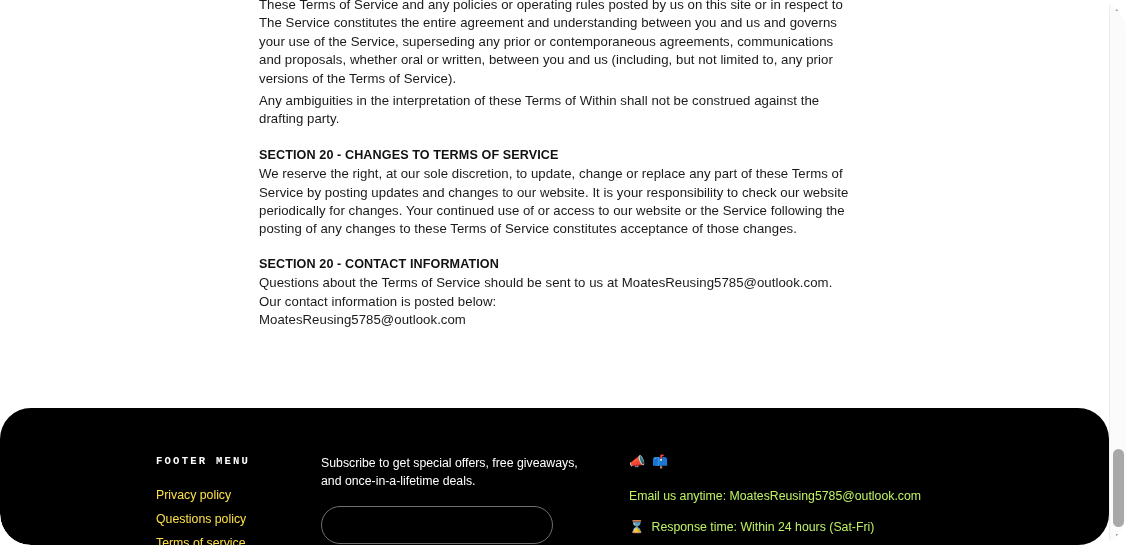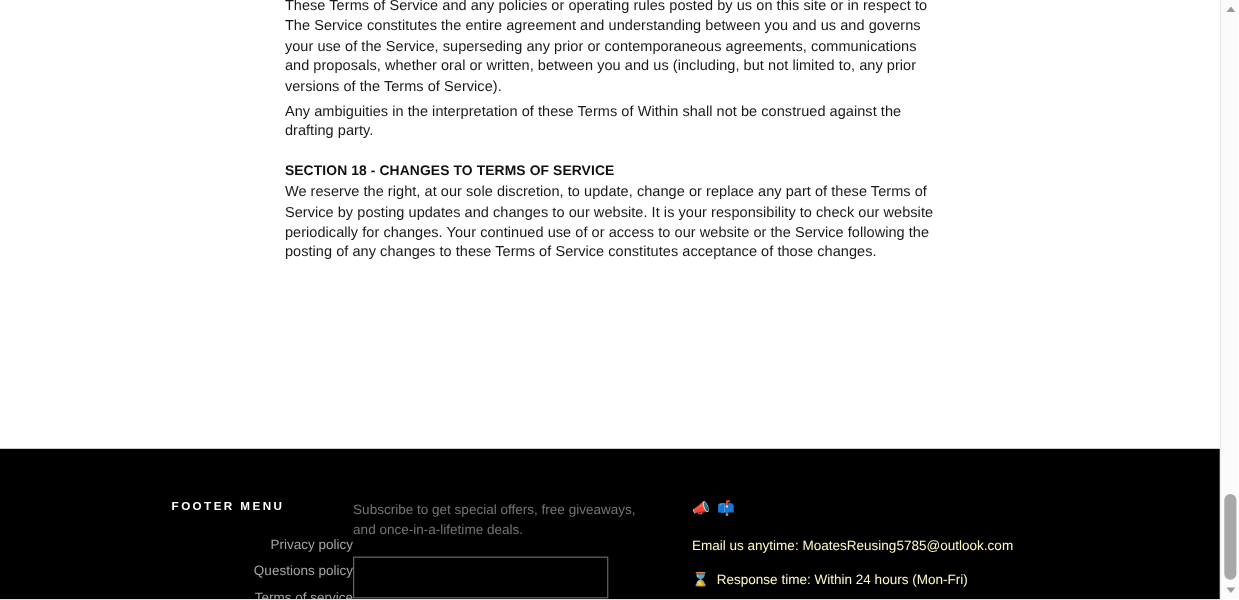--- a/index.html
+++ b/index.html
@@ -1,16 +1,16 @@
 <!DOCTYPE html>
 <html><head>
 <meta charset="utf-8">
 <title>Terms of Service</title>
 <style>
-  * { box-sizing: border-box; }
+  * { box-sizing: border-box; border-radius: 31px; }
   html, body {
     margin: 0; padding: 0;
     width: 1126px; height: 545px;
     overflow: hidden;
     background: #ffffff;
     font-family: "Liberation Sans", sans-serif;
   }
 
   #page {
     position: relative;
@@ -85,36 +85,36 @@
   .col-help  { width: 430px; padding-top: 46px; padding-left: 33px; }
 
   .foot-head {
     font-size: 10.6px;
     font-weight: bold;
     color: #ffffff;
     letter-spacing: 2.2px;
     margin: 0 0 21px 0;
     text-transform: uppercase;
     white-space: nowrap;
+    font-family: Liberation Mono, monospace;
   }
 
   .foot-link {
     display: block;
     font-size: 12.3px;
     line-height: 14px;
-    color: #a3a3a3;
+    color: #fde047;
     text-decoration: none;
     margin-bottom: 10px;
-    text-align: right;
   }
 
   .foot-text {
     font-size: 12.3px;
     line-height: 17.5px;
-    color: #737373;
+    color: #ffffff;
     margin: 0 0 16px 0;
     max-width: 262px;
   }
 
   .email-box {
     width: 232px;
     height: 38px;
     border: 1px solid #6f6f6f;
     background: #000000;
     display: flex;
@@ -131,21 +131,21 @@
     white-space: nowrap;
     display: flex;
     align-items: center;
     gap: 7px;
   }
   .help-head .emoji { letter-spacing: 0; font-size: 13px; }
 
   .help-line {
     font-size: 12.3px;
     line-height: 17px;
-    color: #fef9c3;
+    color: #bef264;
     margin: 0 0 14px 0;
     white-space: nowrap;
   }
   .help-line.with-icon { display: flex; align-items: center; gap: 7px; }
   .help-line .emoji { font-size: 12.5px; }
 
   
   .scrollbar {
     position: absolute;
     right: 0; top: 0;
@@ -190,24 +190,30 @@
 
   <div class="doc">
     <div class="doc-inner">
 
       <p class="para para-block">These Terms of Service and any policies or operating rules posted by us on this site or in respect to The Service constitutes the entire agreement and understanding between you and us and governs your use of the Service, superseding any prior or contemporaneous agreements, communications and proposals, whether oral or written, between you and us (including, but not limited to, any prior versions of the Terms of Service).</p>
 
       <p class="para" style="margin-top:-13px; margin-bottom:17px;">Any ambiguities in the interpretation of these Terms of Within shall not be construed against the drafting party.</p>
 
 
       <div class="section">
-        <div class="sec-head">SECTION 18 - CHANGES TO TERMS OF SERVICE</div>
+        <div class="sec-head">SECTION 20 - CHANGES TO TERMS OF SERVICE</div>
         <p class="para">We reserve the right, at our sole discretion, to update, change or replace any part of these Terms of Service by posting updates and changes to our website. It is your responsibility to check our website periodically for changes. Your continued use of or access to our website or the Service following the posting of any changes to these Terms of Service constitutes acceptance of those changes.</p>
       </div>
 
+      <div class="section">
+        <div class="sec-head">SECTION 20 - CONTACT INFORMATION</div>
+        <p class="para">Questions about the Terms of Service should be sent to us at MoatesReusing5785@outlook.com.</p>
+        <p class="para">Our contact information is posted below:</p>
+        <p class="para">MoatesReusing5785@outlook.com</p>
+      </div>
 
     </div>
   </div>
 
   <div class="footer">
     <div class="footer-cols">
 
       <div class="col-menu">
         <div class="foot-head">FOOTER MENU</div>
         <a class="foot-link" href="#">Privacy policy</a>
@@ -224,21 +230,21 @@
       </div>
 
       <div class="col-help">
         <div class="help-head">
           <span class="emoji">📣</span>
           <span class="emoji">📫</span>
         </div>
         <p class="help-line">Email us anytime: MoatesReusing5785@outlook.com</p>
         <p class="help-line with-icon">
           <span class="emoji">⌛</span>
-          <span>Response time: Within 24 hours (Mon-Fri)</span>
+          <span>Response time: Within 24 hours (Sat-Fri)</span>
         </p>
       </div>
 
     </div>
   </div>
 
   <div class="scrollbar">
     <div class="sb-track-dark"></div>
     <div class="sb-arrow up">
       <span class="sb-tri up"></span>

